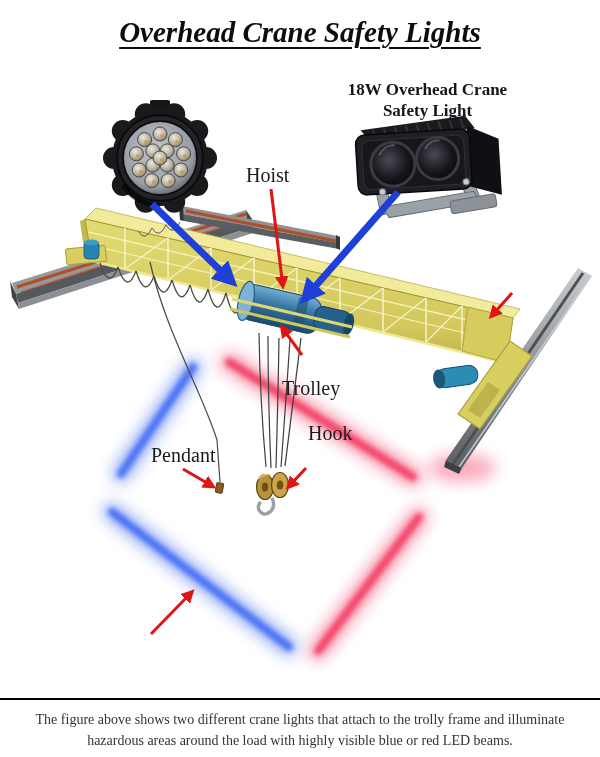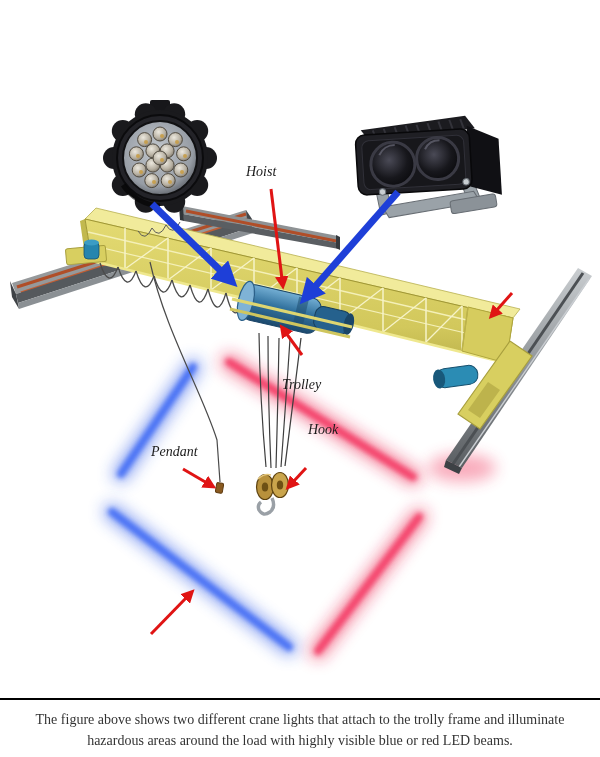--- a/index.html
+++ b/index.html
@@ -10,21 +10,21 @@
   .stage{position:absolute;inset:0;}
   svg{position:absolute;left:0;top:0;}
   .lbl{position:absolute;white-space:pre-line;line-height:1.18;}
   .title{
     position:absolute;top:16px;left:0;width:600px;text-align:center;
     font-size:29px;font-weight:bold;font-style:italic;
     text-decoration:underline;text-decoration-thickness:2px;text-underline-offset:5px;
     color:#0d0d0d;
   }
   .prod{font-size:17px;font-weight:bold;text-align:center;line-height:1.22;color:#151515;}
-  .ann{font-size:14px;color:#1a1a1a;font-style:italic;}
+  .ann{font-size:20px;color:#1a1a1a;}
   .caption{
     position:absolute;top:698px;left:0;width:600px;border-top:2px solid #000;
     box-sizing:border-box;padding:9px 28px 0 28px;
   }
   .caption-inner{max-width:548px;margin:0 auto;text-align:center;font-size:14px;line-height:1.5;color:#333;}
 </style>
 </head>
 <body>
 
 <div class="stage">
@@ -319,21 +319,24 @@
   <g stroke="#e01414" stroke-width="3">
     <line x1="271" y1="189" x2="282" y2="279" marker-end="url(#redHead)"></line>
     <line x1="302" y1="355" x2="286" y2="333" marker-end="url(#redHead)"></line>
     <line x1="512" y1="293" x2="496" y2="311" marker-end="url(#redHead)"></line>
     <line x1="183" y1="469" x2="207" y2="483" marker-end="url(#redHead)"></line>
     <line x1="306" y1="468" x2="293" y2="482" marker-end="url(#redHead)"></line>
     <line x1="151" y1="634" x2="187" y2="597" marker-end="url(#redHead)"></line>
   </g>
 </svg>
 
-
+<div class="title">Overhead Crane Safety Lights</div>
+
+<div class="lbl prod" style="left:330px;top:80px;width:195px;">18W Overhead Crane
+Safety Light</div>
 
 <div class="lbl ann" style="left:246px;top:164px;">Hoist</div>
 <div class="lbl ann" style="left:282px;top:355px;margin-top:22px;">Trolley</div>
 <div class="lbl ann" style="left:151px;top:444px;">Pendant</div>
 <div class="lbl ann" style="left:308px;top:422px;">Hook</div>
 
 <div class="caption">
   <div class="caption-inner">The figure above shows two different crane lights that attach to the trolly frame and illuminate hazardous areas around the load with highly visible blue or red LED beams.</div>
 </div>
 

